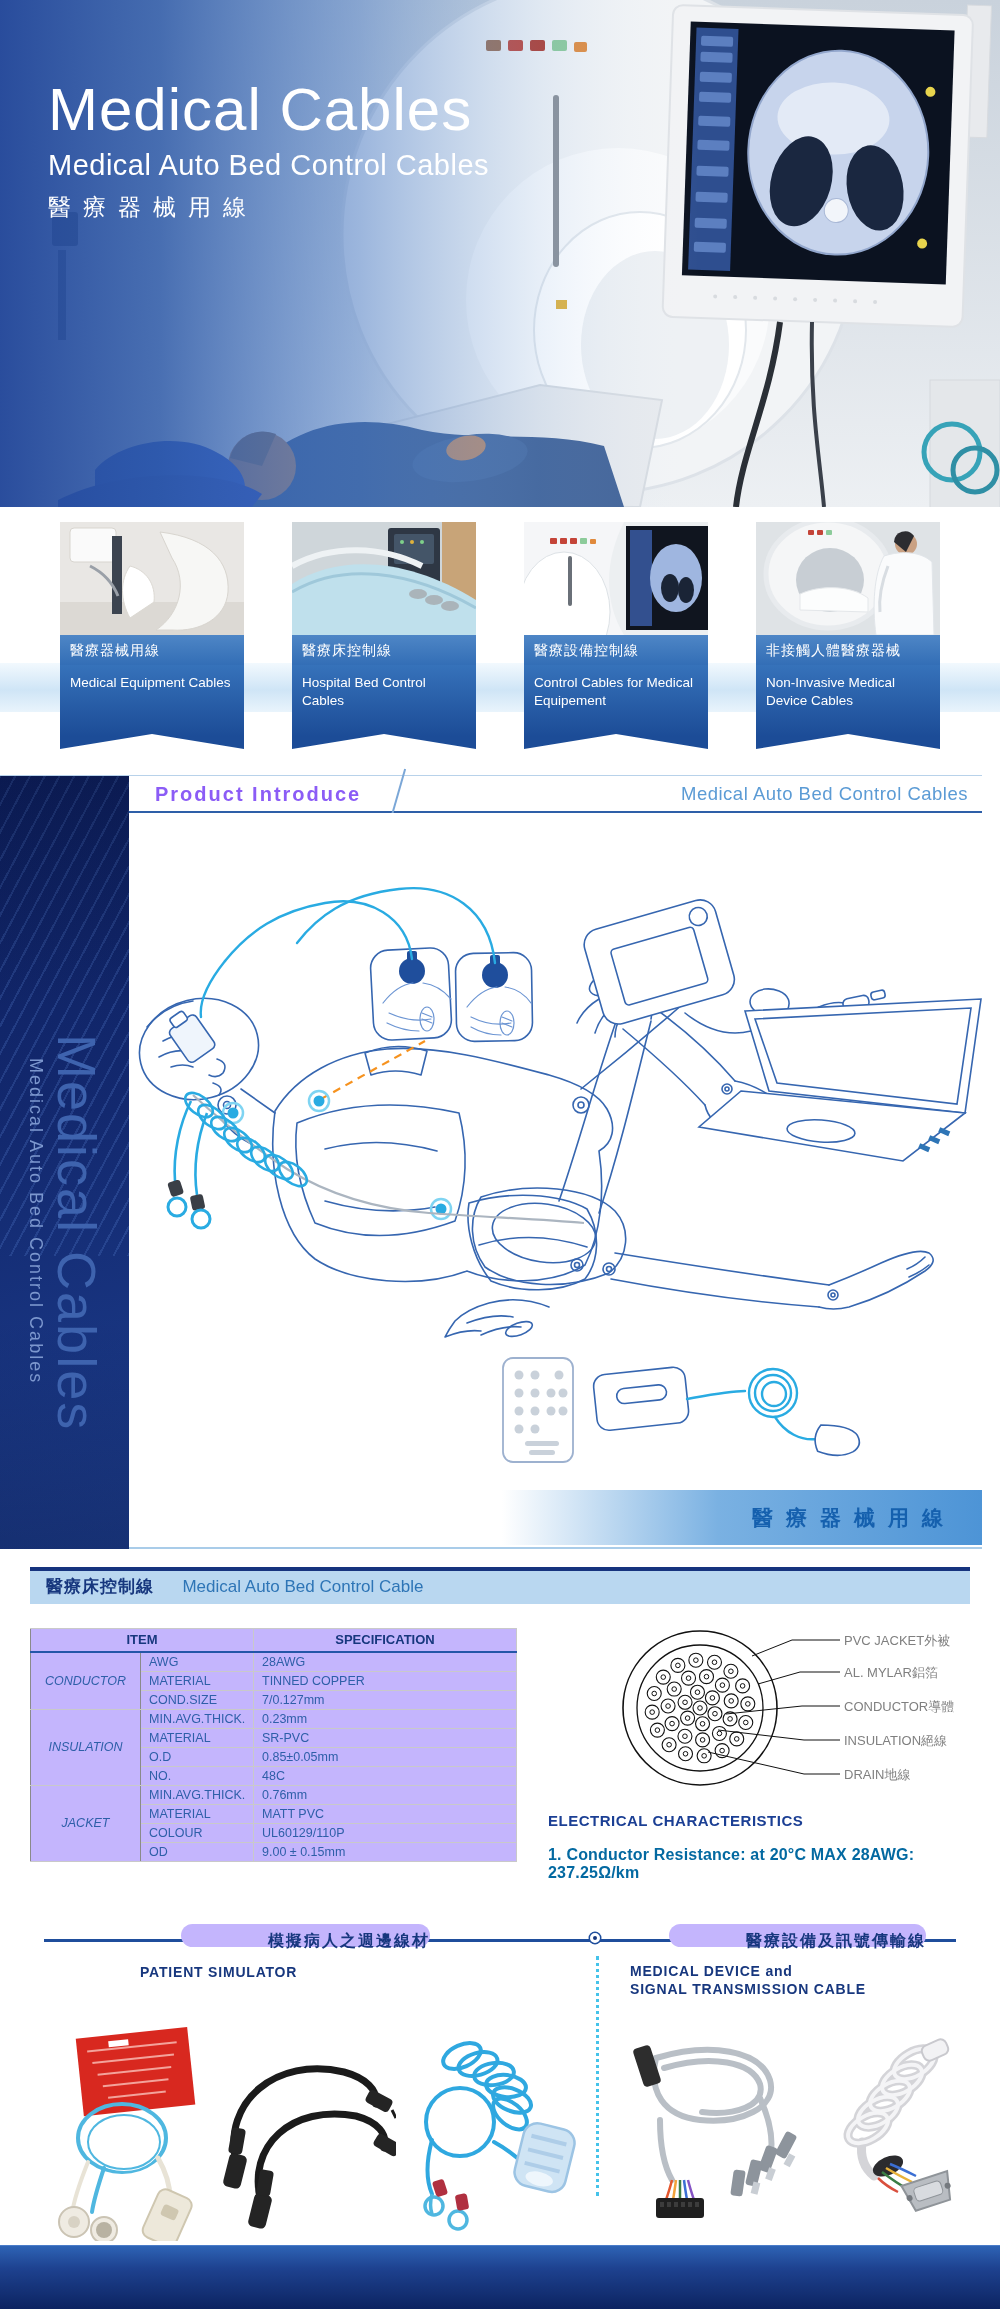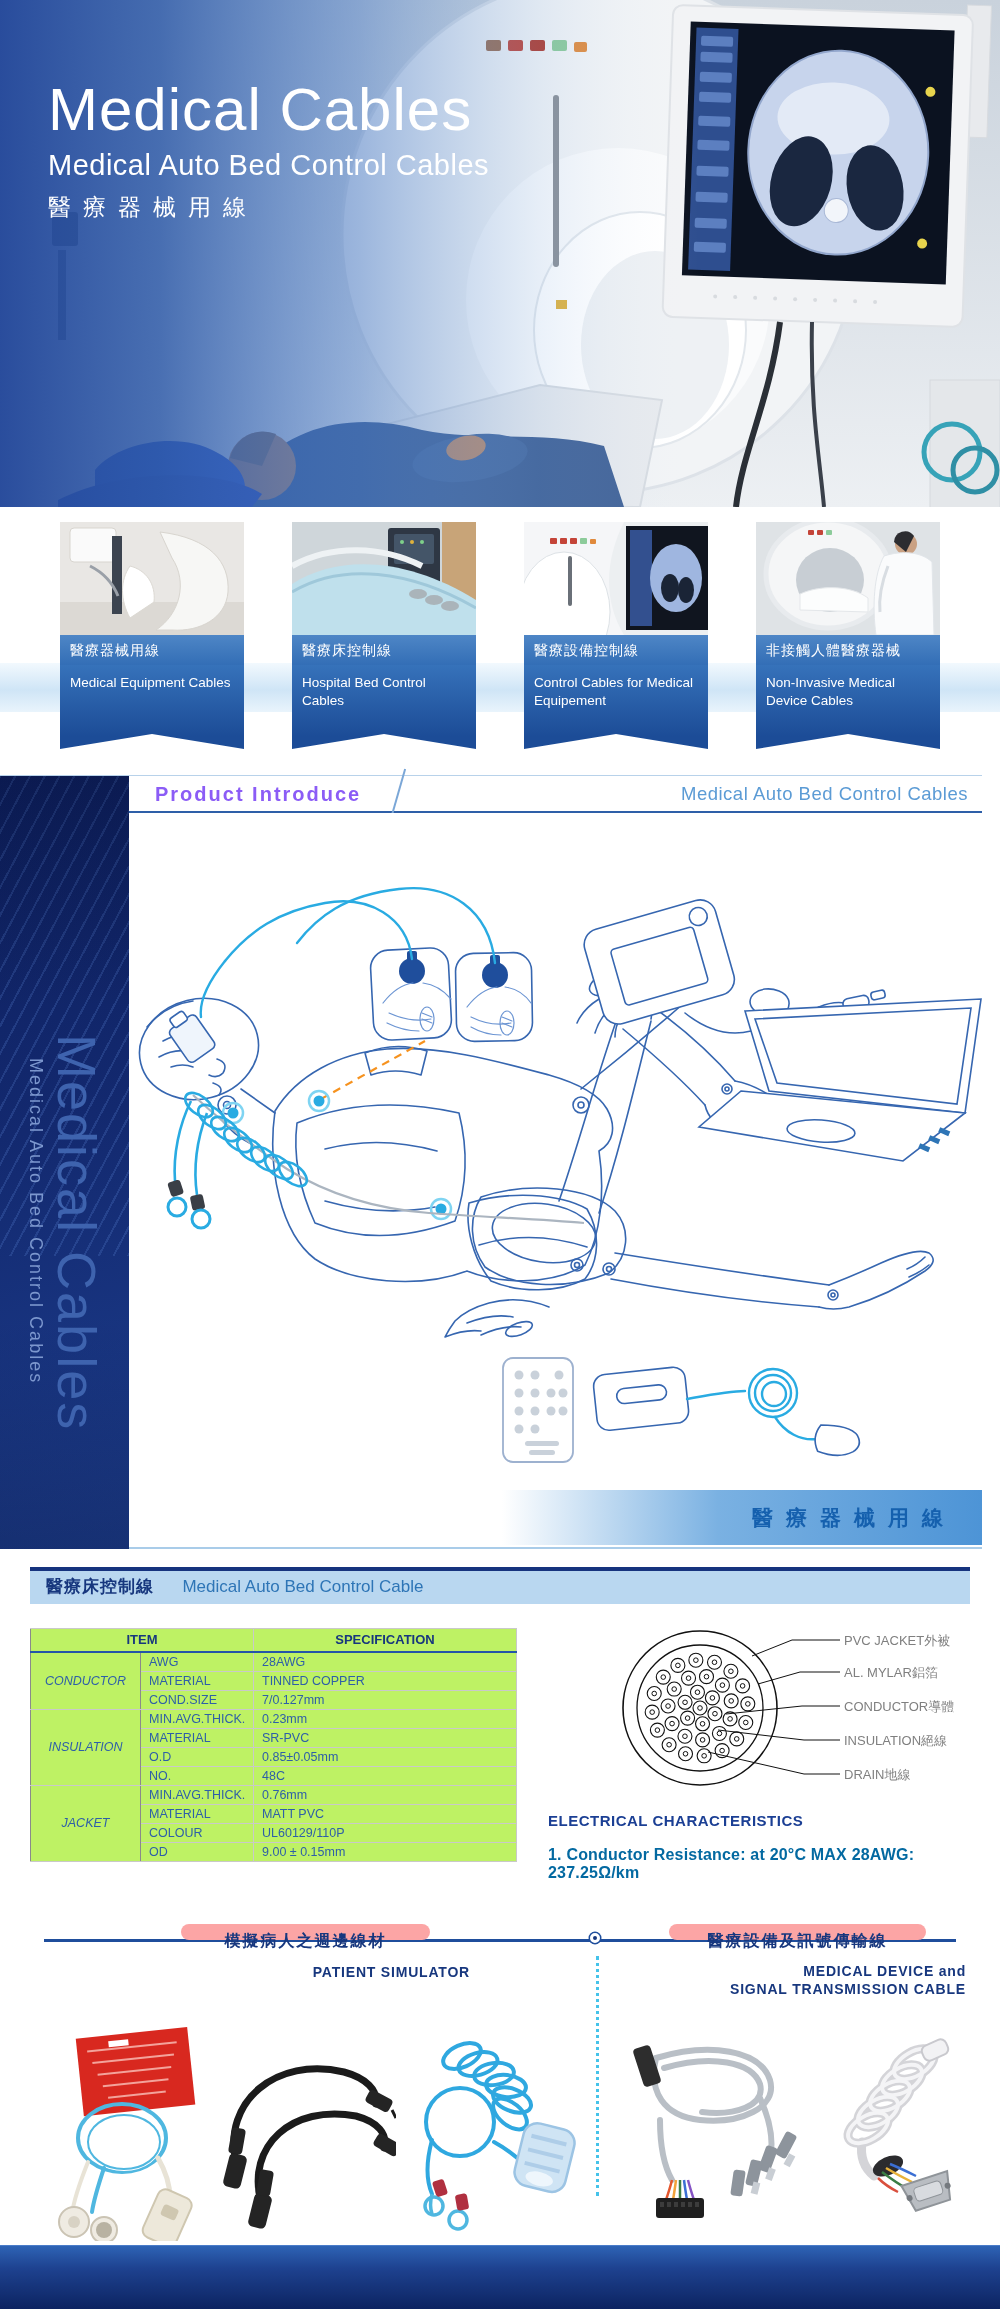--- a/index.html
+++ b/index.html
@@ -52,44 +52,44 @@
            border-bottom:2px solid #a9cce9; }
   .stage-bar { position:absolute; right:0; top:677px; width:480px; height:55px; line-height:55px;
            background:linear-gradient(90deg, rgba(255,255,255,0) 0%, #7ab1e2 45%, #4d94d6 100%);
            text-align:right; padding-right:26px; color:#1560ae; font-size:21px; font-weight:600; letter-spacing:13px; }
   
   .spec-bar { position:absolute; left:30px; top:1567px; width:940px; height:37px; background:#b9d7f0;
            border-top:4px solid #16337e; padding-left:16px; line-height:32px; white-space:nowrap; }
   .spec-bar .cn { font-size:17px; font-weight:700; color:#17377e; letter-spacing:1px; }
   .spec-bar .en { font-size:17px; color:#2e75b6; margin-left:24px; }
   table.spec { position:absolute; left:30px; top:1628px; width:486px; border-collapse:collapse;
-           border:1.6px solid #4a4a4a; table-layout:fixed; background:#bef264; }
+           border:1.6px solid #4a4a4a; table-layout:fixed; background:#c4b5fd; }
   table.spec td { border:1px solid #c9c9c9; font-size:12.5px; color:#2e5fa8; padding:2px 8px; height:17.5px; }
   table.spec tr.head td { font-size:13px; font-weight:700; color:#17377e; text-align:center; height:23px;
            border-bottom:2px solid #2456a8; border-left:1px solid #8a8a8a; }
   table.spec td.gcell { text-align:center; border-left:1px solid #8a8a8a; border-right:1px solid #8a8a8a;font-style:italic; }
   table.spec tr.gs td { border-top:1px solid #8a8a8a; }
   table.spec td.pcell { border-left:1px solid #8a8a8a; }
   table.spec td.vcell { border-left:1px solid #8a8a8a; }
   .xsec { position:absolute; left:548px; top:1618px; }
   .xsec text { font-size:13px; fill:#7f7f7f; font-family:"Liberation Sans",sans-serif; }
   .elec { position:absolute; left:548px; top:1812px; width:430px; }
   .elec-h { font-size:15px; font-weight:700; color:#1b3f94; letter-spacing:0.5px; }
   .elec-i { margin-top:17px; font-size:16px; font-weight:600; color:#0369a1; letter-spacing:0.2px; }
   
   .rule { position:absolute; left:44px; top:1939px; width:912px; height:2.5px; background:#1f4e9c; }
-  .pill { position:absolute; top:1924px; height:16px; line-height:33px; background:#fca5a5; border-radius:17px;
-          text-align:center; color:#17377e; font-size:16px; font-weight:600; letter-spacing:2px; z-index:2; }
+  .pill { position:absolute; top:1924px; height:23px; line-height:33px; background:#c4b5fd; border-radius:17px;
+          text-align:right; color:#17377e; font-size:16px; font-weight:600; letter-spacing:2px; z-index:2; }
   .pill-left { left:181px; width:249px; }
   .pill-right { left:669px; width:257px; }
   .mid-dot { position:absolute; left:590px; top:1933px; width:10px; height:10px; border-radius:50%;
           background:#17377e; border:3px solid #ffffff; box-shadow:0 0 0 1.5px #1f4e9c; z-index:3; }
   .dotted-div { position:absolute; left:596px; top:1956px; height:240px; width:0;
           border-left:3px dotted #45c3ea; }
-  .sec-heading { position:absolute; text-align:right; color:#17377e; font-size:14px; font-weight:700;
+  .sec-heading { position:absolute; text-align:left; color:#17377e; font-size:14px; font-weight:700;
           letter-spacing:0.8px; }
   .h-left { left:140px; top:1964px; width:330px; }
   .h-right { left:630px; top:1962px; width:336px; line-height:18px; }
   .photo { position:absolute; }
   
   .footer { position:absolute; left:0; top:2245px; width:1000px; height:64px;
           background:linear-gradient(180deg,#2e63b5 0%, #1e4290 35%, #132f73 75%, #0c2361 100%);
           border-top:1px solid #4a7cc9; }
 </style>
 </head>

